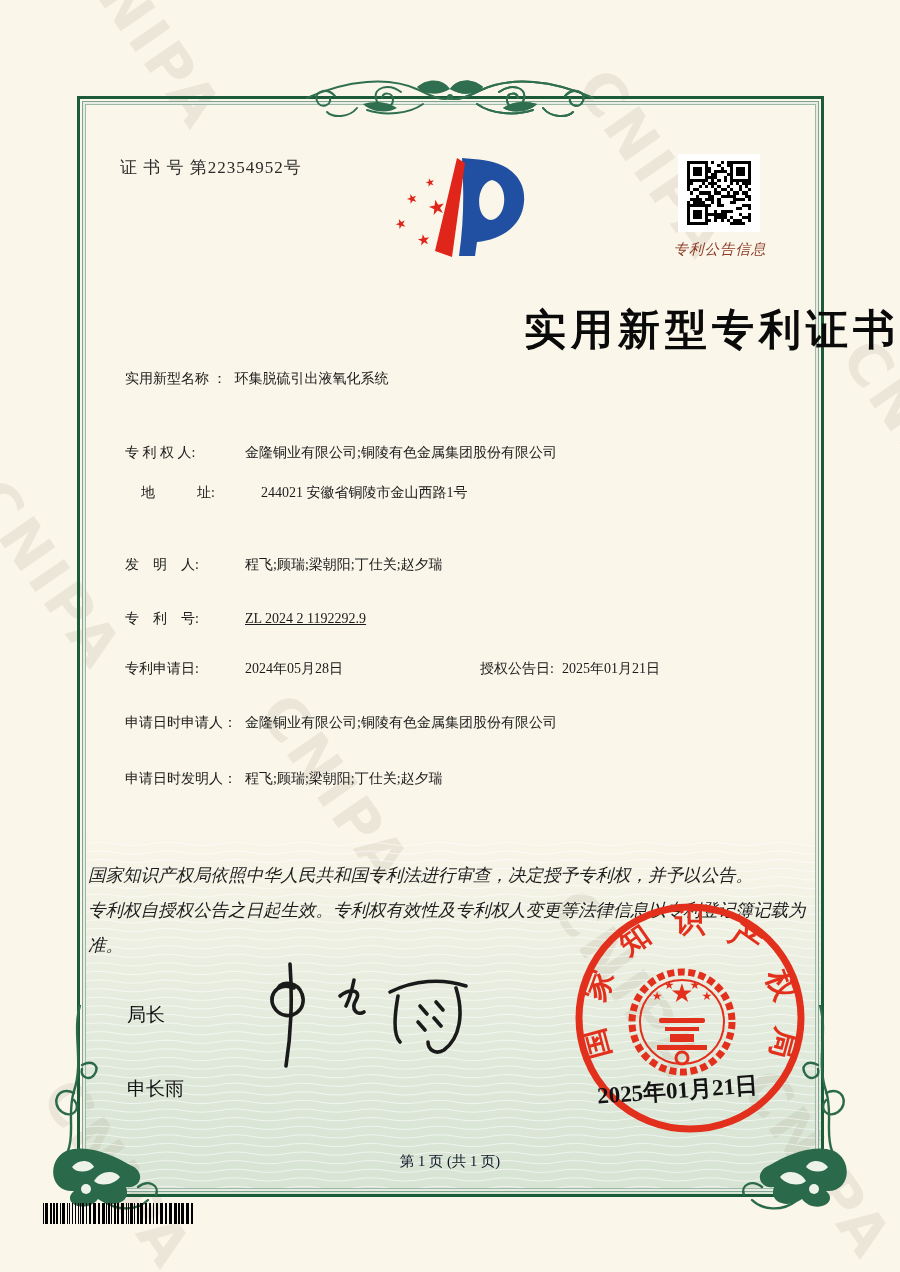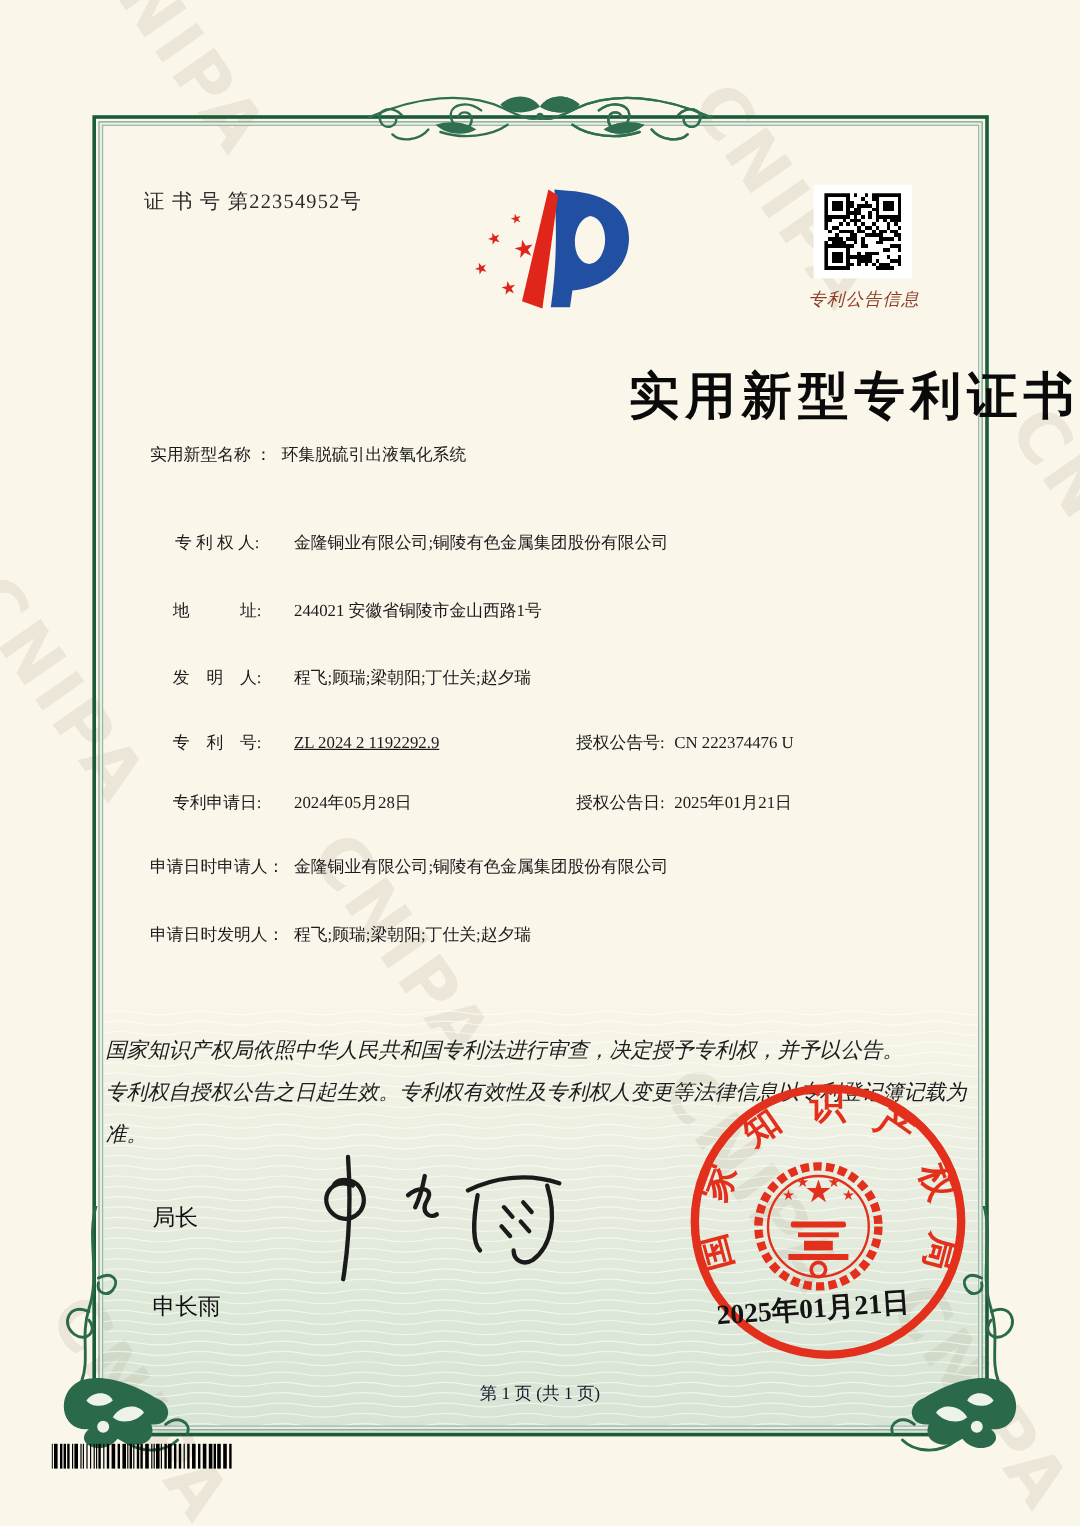--- a/index.html
+++ b/index.html
@@ -45,21 +45,21 @@
   }
   .logo{position:absolute;left:388px;top:150px;z-index:3;}
   
   .title{
     position:absolute;left:0;top:260px;width:900px;text-align:right;z-index:3;
     font-size:42px;font-weight:bold;letter-spacing:5px;color:#0a0a0a;margin-top:42px;
   }
   
   .row{position:absolute;left:125px;font-size:14px;white-space:nowrap;z-index:3;color:#1a1a1a;}
   .row .lbl{display:inline-block;}
-  .row .lbl-fixed{min-width:112px;text-align:center;}
+  .row .lbl-fixed{min-width:112px;}
   .row .val{margin-left:8px;}
   .row .col2{position:absolute;left:355px;white-space:nowrap;}
   
   .statement{position:absolute;left:88px;top:858px;width:724px;z-index:3;
     font-size:17.5px;font-style:italic;color:#1d1d1d;text-align:left;line-height:35px;}
   
   .signer{position:absolute;left:127px;z-index:3;
     font-family:"Liberation Sans","DejaVu Sans",sans-serif;font-size:19px;color:#101010;}
   #signature{position:absolute;left:232px;top:958px;z-index:3;}
   
@@ -455,33 +455,30 @@
 <div class="title">实用新型专利证书</div>
 
 <div class="row" style="top:370px;">
   <span class="lbl">实用新型名称 ：</span><span class="val">环集脱硫引出液氧化系统</span>
 </div>
 
 <div class="row" style="top:444px;">
   <span class="lbl lbl-fixed">专 利 权 人:</span><span class="val">金隆铜业有限公司;铜陵有色金属集团股份有限公司</span>
 </div>
 
-<div class="row" style="top:500px;">
+<div class="row" style="top:484px;margin-left:16px;">
   <span class="lbl lbl-fixed">地　　　址:</span><span class="val">244021 安徽省铜陵市金山西路1号</span>
 </div>
 
 <div class="row" style="top:556px;">
   <span class="lbl lbl-fixed">发　明　人:</span><span class="val">程飞;顾瑞;梁朝阳;丁仕关;赵夕瑞</span>
 </div>
 
 <div class="row" style="top:610px;text-decoration:underline;">
   <span class="lbl lbl-fixed">专　利　号:</span><span class="val">ZL 2024 2 1192292.9</span>
-  <span class="col2">
-    <span class="lbl">授权公告号:</span><span class="val">CN 222374476 U</span>
-  </span>
 </div>
 
 <div class="row" style="top:660px;">
   <span class="lbl lbl-fixed">专利申请日:</span><span class="val">2024年05月28日</span>
   <span class="col2">
     <span class="lbl">授权公告日:</span><span class="val">2025年01月21日</span>
   </span>
 </div>
 
 <div class="row" style="top:714px;">

